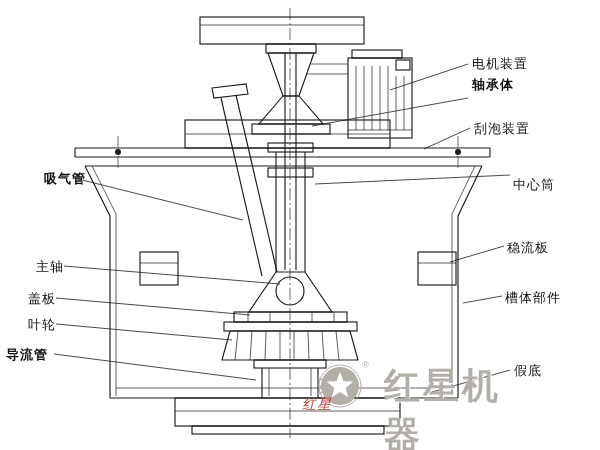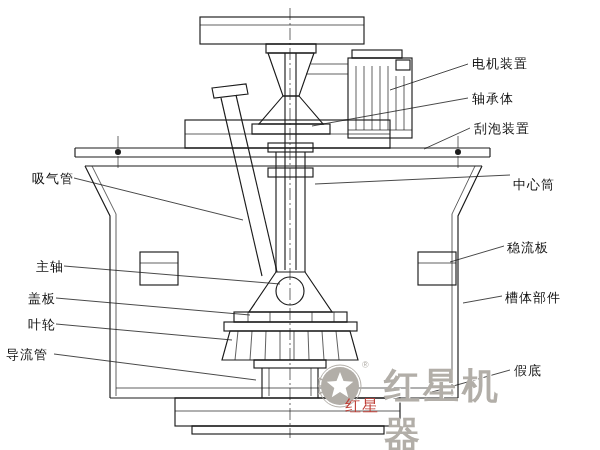--- a/index.html
+++ b/index.html
@@ -11,21 +11,21 @@
   .thin{ stroke:#1c1c1c; fill:none; stroke-width:0.7; }
   .ldr { stroke:#1c1c1c; fill:none; stroke-width:0.8; }
   .cl  { stroke:#2a2a2a; fill:none; stroke-width:0.7; stroke-dasharray:12 3 2 3; }
   .lbl { position:absolute; font-size:13px; color:#101010; white-space:nowrap; letter-spacing:1px; }
   .watermark { position:absolute; left:298px; top:358px; width:230px; height:60px; }
   .wm-star { position:absolute; left:20px; top:6px; }
   .wm-reg  { position:absolute; left:64px; top:2px; font-size:9px; color:#b2aea8; }
   .wm-brand{ position:absolute; left:86px; top:4px; font-size:36px; font-weight:bold;
              color:#b2aea8; letter-spacing:3px; text-shadow:1px 1px 0 #ffffff; }
   .wm-en   { position:absolute; left:80px; top:40px; font-size:8px; letter-spacing:2.2px; color:#b2aea8; }
-  .wm-sig  { position:absolute; left:4px; top:38px; font-size:16px; color:#bf4038; letter-spacing:1px;margin-left:43px; }
+  .wm-sig  { position:absolute; left:4px; top:38px; font-size:14px; color:#bf4038; font-style:italic; letter-spacing:1px; }
 </style>
 </head>
 <body>
 
 <div class="stage">
 
   <svg class="drawing" width="600" height="450" viewBox="0 0 600 450">
 
     <line class="cl" x1="290" y1="8" x2="290" y2="438"></line>
 
@@ -160,31 +160,31 @@
       <line class="ldr" x1="510" y1="370" x2="432" y2="392"></line>
       <line class="ldr" x1="74" y1="178" x2="243" y2="220"></line>
       <line class="ldr" x1="64" y1="266" x2="280" y2="284"></line>
       <line class="ldr" x1="56" y1="298" x2="250" y2="315"></line>
       <line class="ldr" x1="56" y1="324" x2="232" y2="340"></line>
       <line class="ldr" x1="54" y1="354" x2="256" y2="380"></line>
     </g>
   </svg>
 
   <div class="lbl" style="left:472px; top:55px;">电机装置</div>
-  <div class="lbl" style="left:472px; top:90px;">轴承体</div>
+  <div class="lbl" style="left:472px; top:76px;font-weight:bold;">轴承体</div>
   <div class="lbl" style="left:474px; top:120px;">刮泡装置</div>
   <div class="lbl" style="left:513px; top:176px;">中心筒</div>
   <div class="lbl" style="left:507px; top:239px;">稳流板</div>
   <div class="lbl" style="left:505px; top:289px;">槽体部件</div>
   <div class="lbl" style="left:514px; top:362px;">假底</div>
-  <div class="lbl" style="left:32px;  top:170px;">吸气管</div>
+  <div class="lbl" style="left:44px;  top:170px;font-weight:bold;">吸气管</div>
   <div class="lbl" style="left:36px;  top:258px;text-align:right;">主轴</div>
   <div class="lbl" style="left:28px;  top:290px;text-align:right;">盖板</div>
   <div class="lbl" style="left:28px;  top:316px;">叶轮</div>
-  <div class="lbl" style="left:6px;   top:346px;">导流管</div>
+  <div class="lbl" style="left:6px;   top:346px;font-weight:bold;">导流管</div>
 
   <div class="watermark">
     <svg class="wm-star" width="44" height="44" viewBox="0 0 44 44">
       <circle cx="22" cy="22" r="19" fill="#b2aea8"></circle>
       <circle cx="22" cy="22" r="21" fill="none" stroke="#b2aea8" stroke-width="1"></circle>
       <polygon fill="#ffffff" points="22,8 25.5,17.1 35.3,17.7 27.7,23.9 30.2,33.3 22,28 13.8,33.3 16.3,23.9 8.7,17.7 18.5,17.1"></polygon>
       <line x1="0" y1="14" x2="5" y2="16" stroke="#b2aea8" stroke-width="1.4"></line>
       <line x1="-1" y1="22" x2="4" y2="22" stroke="#b2aea8" stroke-width="1.4"></line>
       <line x1="0" y1="30" x2="5" y2="28" stroke="#b2aea8" stroke-width="1.4"></line>
     </svg>

